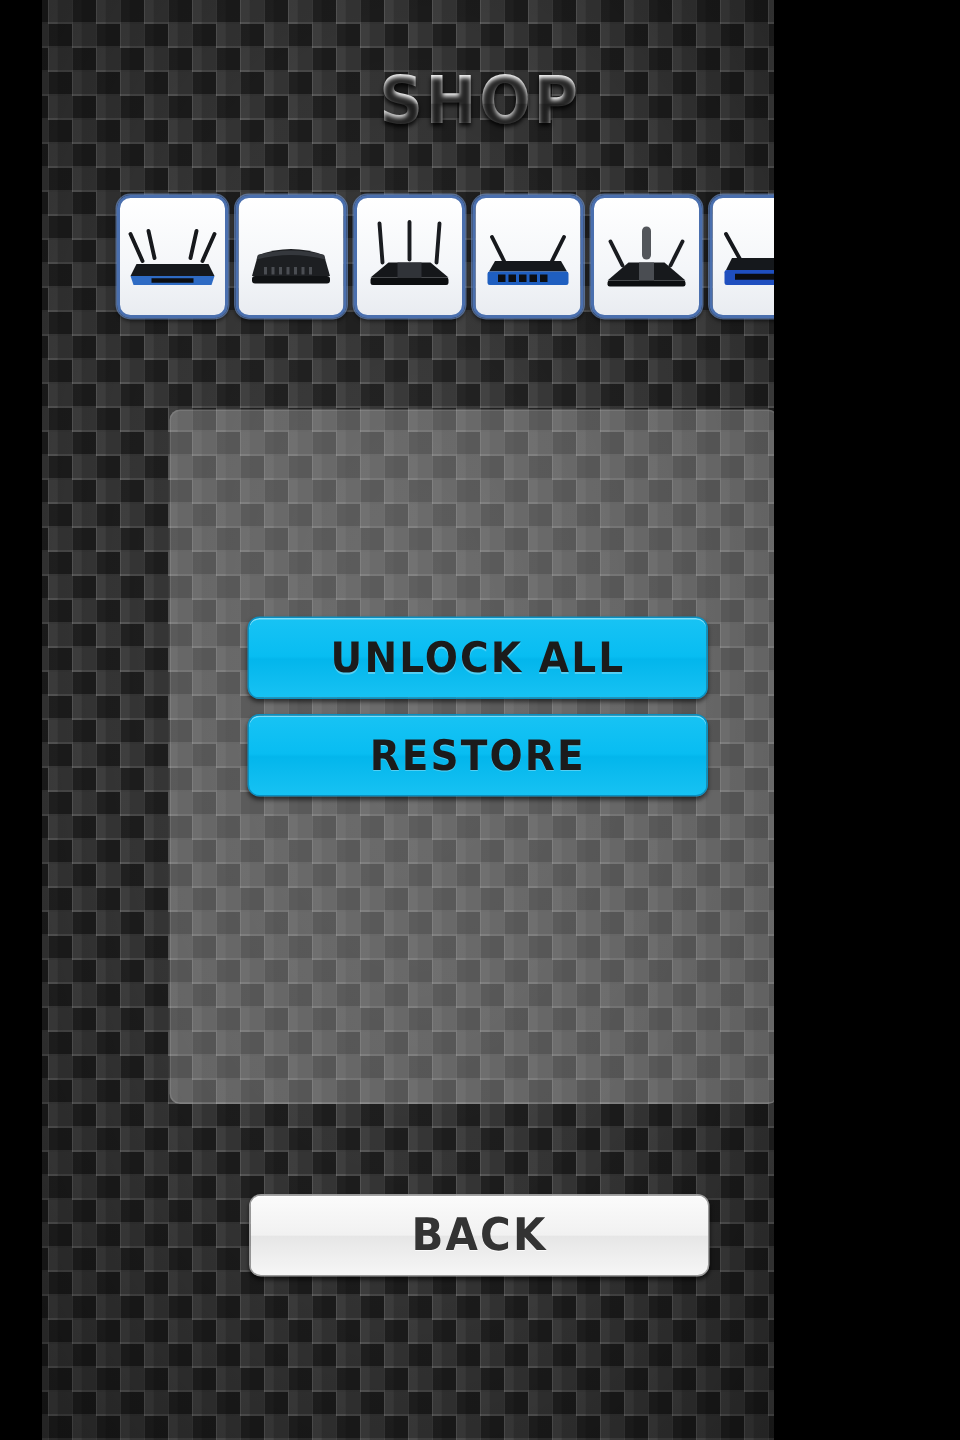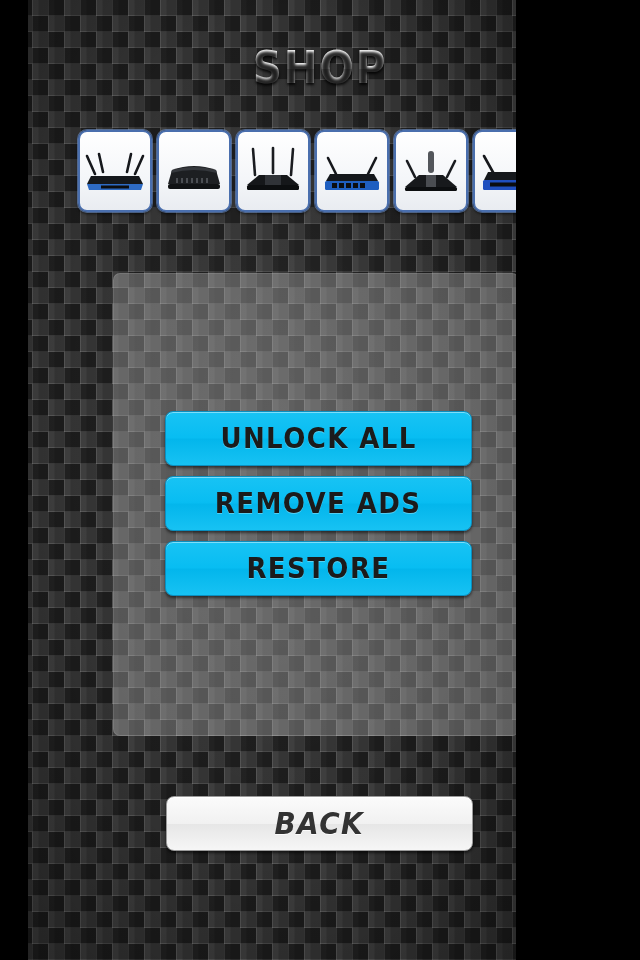--- a/index.html
+++ b/index.html
@@ -188,21 +188,20 @@
     border-radius: 8px;
     border: 1px solid #9a9a9a;
     background: linear-gradient(#fbfbfb 0%, #f1f1f1 50%, #e6e6e6 51%, #f6f6f6 100%);
     box-shadow: inset 0 1px 0 rgba(255,255,255,.9),
                 0 2px 3px rgba(0,0,0,.6);
     display: flex;
     align-items: center;
     justify-content: center;
     z-index: 25;
     cursor: pointer;
-    font-style: italic;
   }
   #back-button .btn-label {
     color: #333333;
     font-size: 30px;
     text-shadow: 0 1px 0 rgba(255,255,255,.8);
   }
 </style>
 </head>
 <body>
 
@@ -306,23 +305,20 @@
 
   </div>
 
   <div id="panel"></div>
 
   <div id="actions">
     <div class="btn">
       <span class="btn-label">UNLOCK  ALL</span>
     </div>
     <div class="btn">
-      <span class="btn-label">REMOVE  ADS</span>
-    </div>
-    <div class="btn">
       <span class="btn-label">RESTORE</span>
     </div>
   </div>
 
   <div id="back-button">
     <span class="btn-label">BACK</span>
   </div>
 
   <div class="bar left"></div>
   <div class="bar right"></div>

